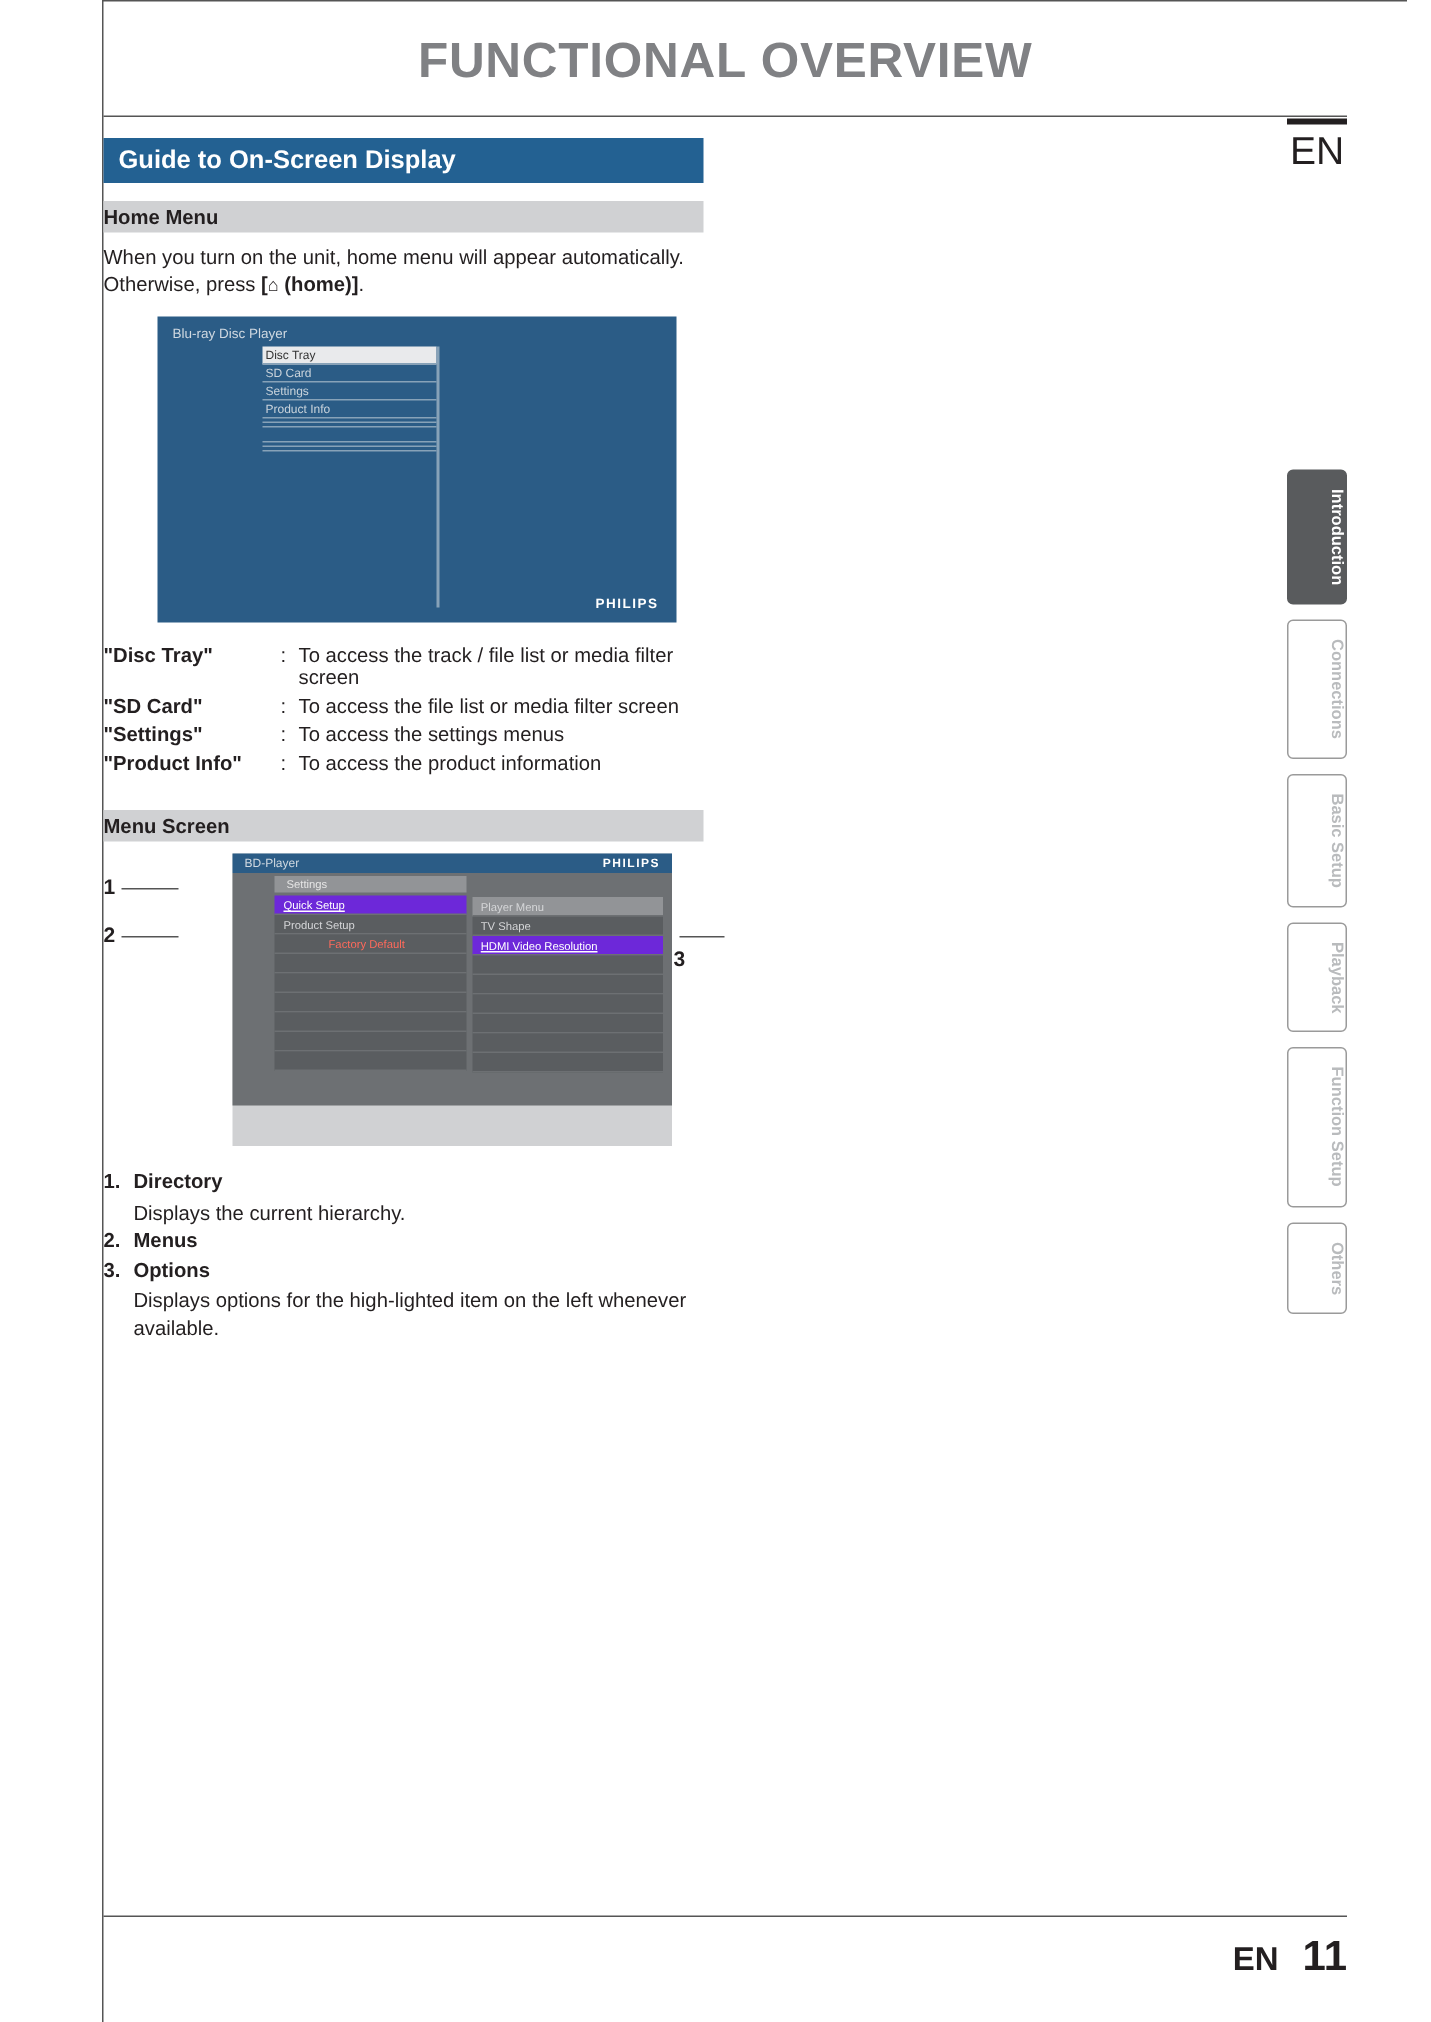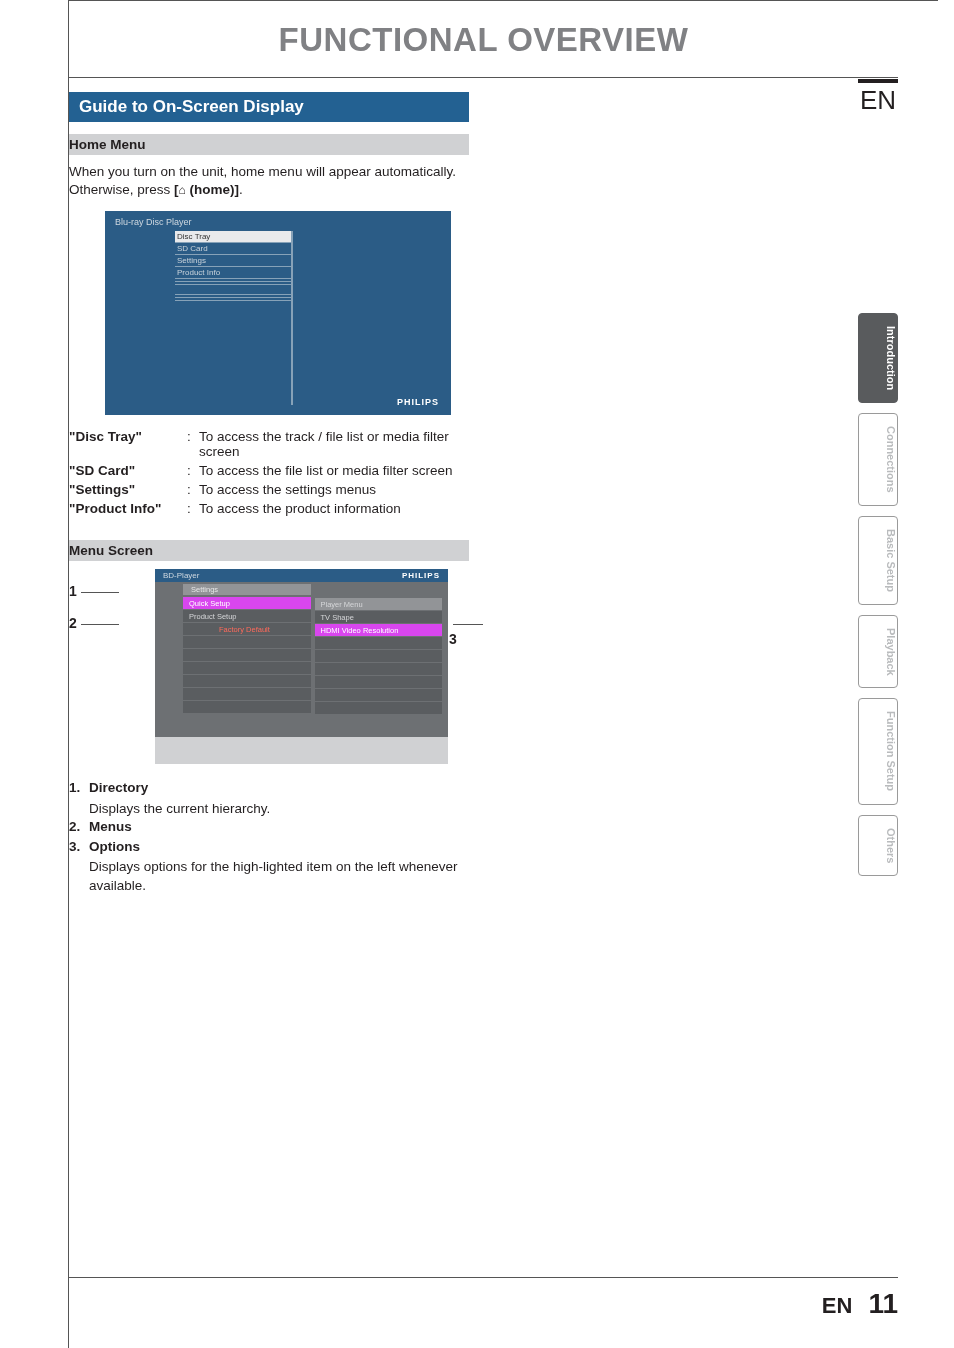--- a/index.html
+++ b/index.html
@@ -153,21 +153,21 @@
   }
   .mcol { width: 132px; }
   .mrow {
     background: #5a5d60;
     color: #d5d6d8;
     font-size: 7.5px;
     padding: 2px 6px;
     border-bottom: 1px solid #6d7073;
     height: 13px;
   }
-  .mrow.sel-blue { background:#d946ef; color:#fff; }
+  .mrow.sel-blue { background:#6d28d9; color:#fff;text-decoration:underline; }
   .mrow.sel-red { color:#ff6a5b;padding-left:36px; }
   .mrow.hdr { background:#929497; }
 
   .callout { position:absolute; font-weight:700; font-size:14px; }
   .callout .line { display:inline-block; border-top:1px solid #555; width:38px; vertical-align:middle; margin: 0 4px; }
 
   .num-list { font-size: 13.5px; width: 400px; line-height: 1.35; }
   .num-list .item { display:flex; margin-bottom: 2px;}
   .num-list .n { font-weight:700; width: 20px; flex-shrink:0; }
   .num-list .t .h { font-weight:700; }

